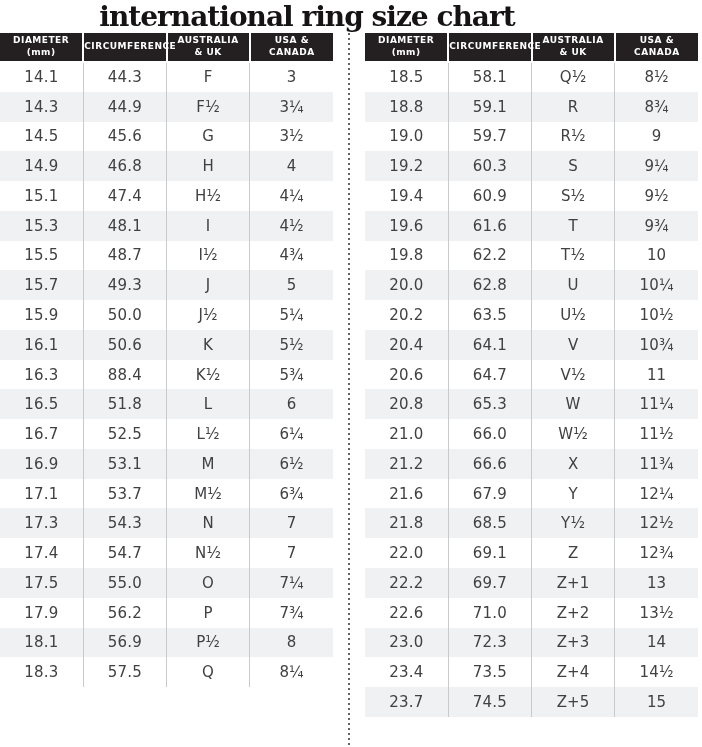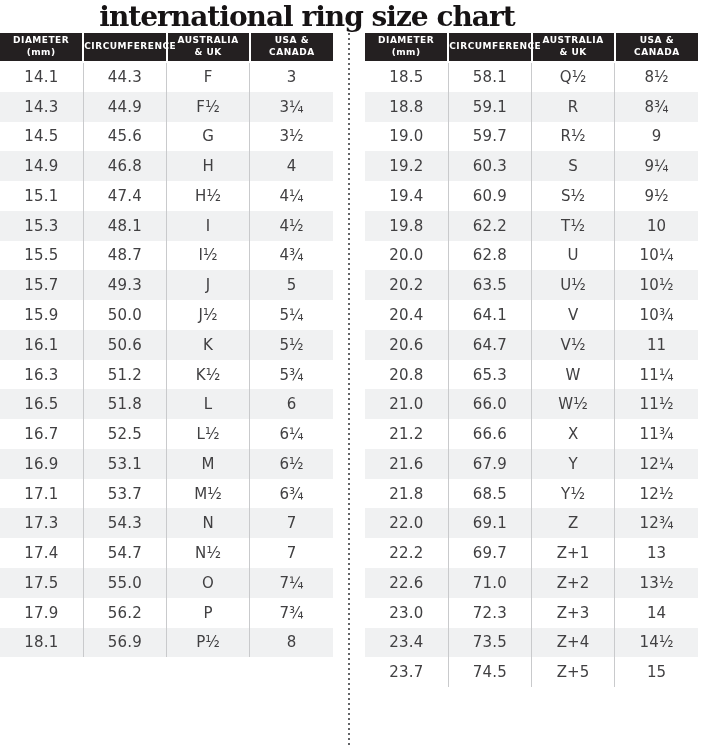--- a/index.html
+++ b/index.html
@@ -136,21 +136,21 @@
             <td>5¼</td>
           </tr>
           <tr>
             <td>16.1</td>
             <td>50.6</td>
             <td>K</td>
             <td>5½</td>
           </tr>
           <tr>
             <td>16.3</td>
-            <td>51.2</td>
+            <td>88.4</td>
             <td>K½</td>
             <td>5¾</td>
           </tr>
           <tr>
             <td>16.5</td>
             <td>51.8</td>
             <td>L</td>
             <td>6</td>
           </tr>
           <tr>
@@ -194,20 +194,26 @@
             <td>56.2</td>
             <td>P</td>
             <td>7¾</td>
           </tr>
           <tr>
             <td>18.1</td>
             <td>56.9</td>
             <td>P½</td>
             <td>8</td>
           </tr>
+          <tr>
+            <td>18.3</td>
+            <td>57.5</td>
+            <td>Q</td>
+            <td>8¼</td>
+          </tr>
         </tbody>
     </table>
 
     <div class="divider">
       <div class="divider-line"></div>
     </div>
 
     <table class="ring-table">
       <thead>
         <tr>
@@ -253,20 +259,26 @@
             <td>S</td>
             <td>9¼</td>
           </tr>
           <tr>
             <td>19.4</td>
             <td>60.9</td>
             <td>S½</td>
             <td>9½</td>
           </tr>
           <tr>
+            <td>19.6</td>
+            <td>61.6</td>
+            <td>T</td>
+            <td>9¾</td>
+          </tr>
+          <tr>
             <td>19.8</td>
             <td>62.2</td>
             <td>T½</td>
             <td>10</td>
           </tr>
           <tr>
             <td>20.0</td>
             <td>62.8</td>
             <td>U</td>
             <td>10¼</td>

